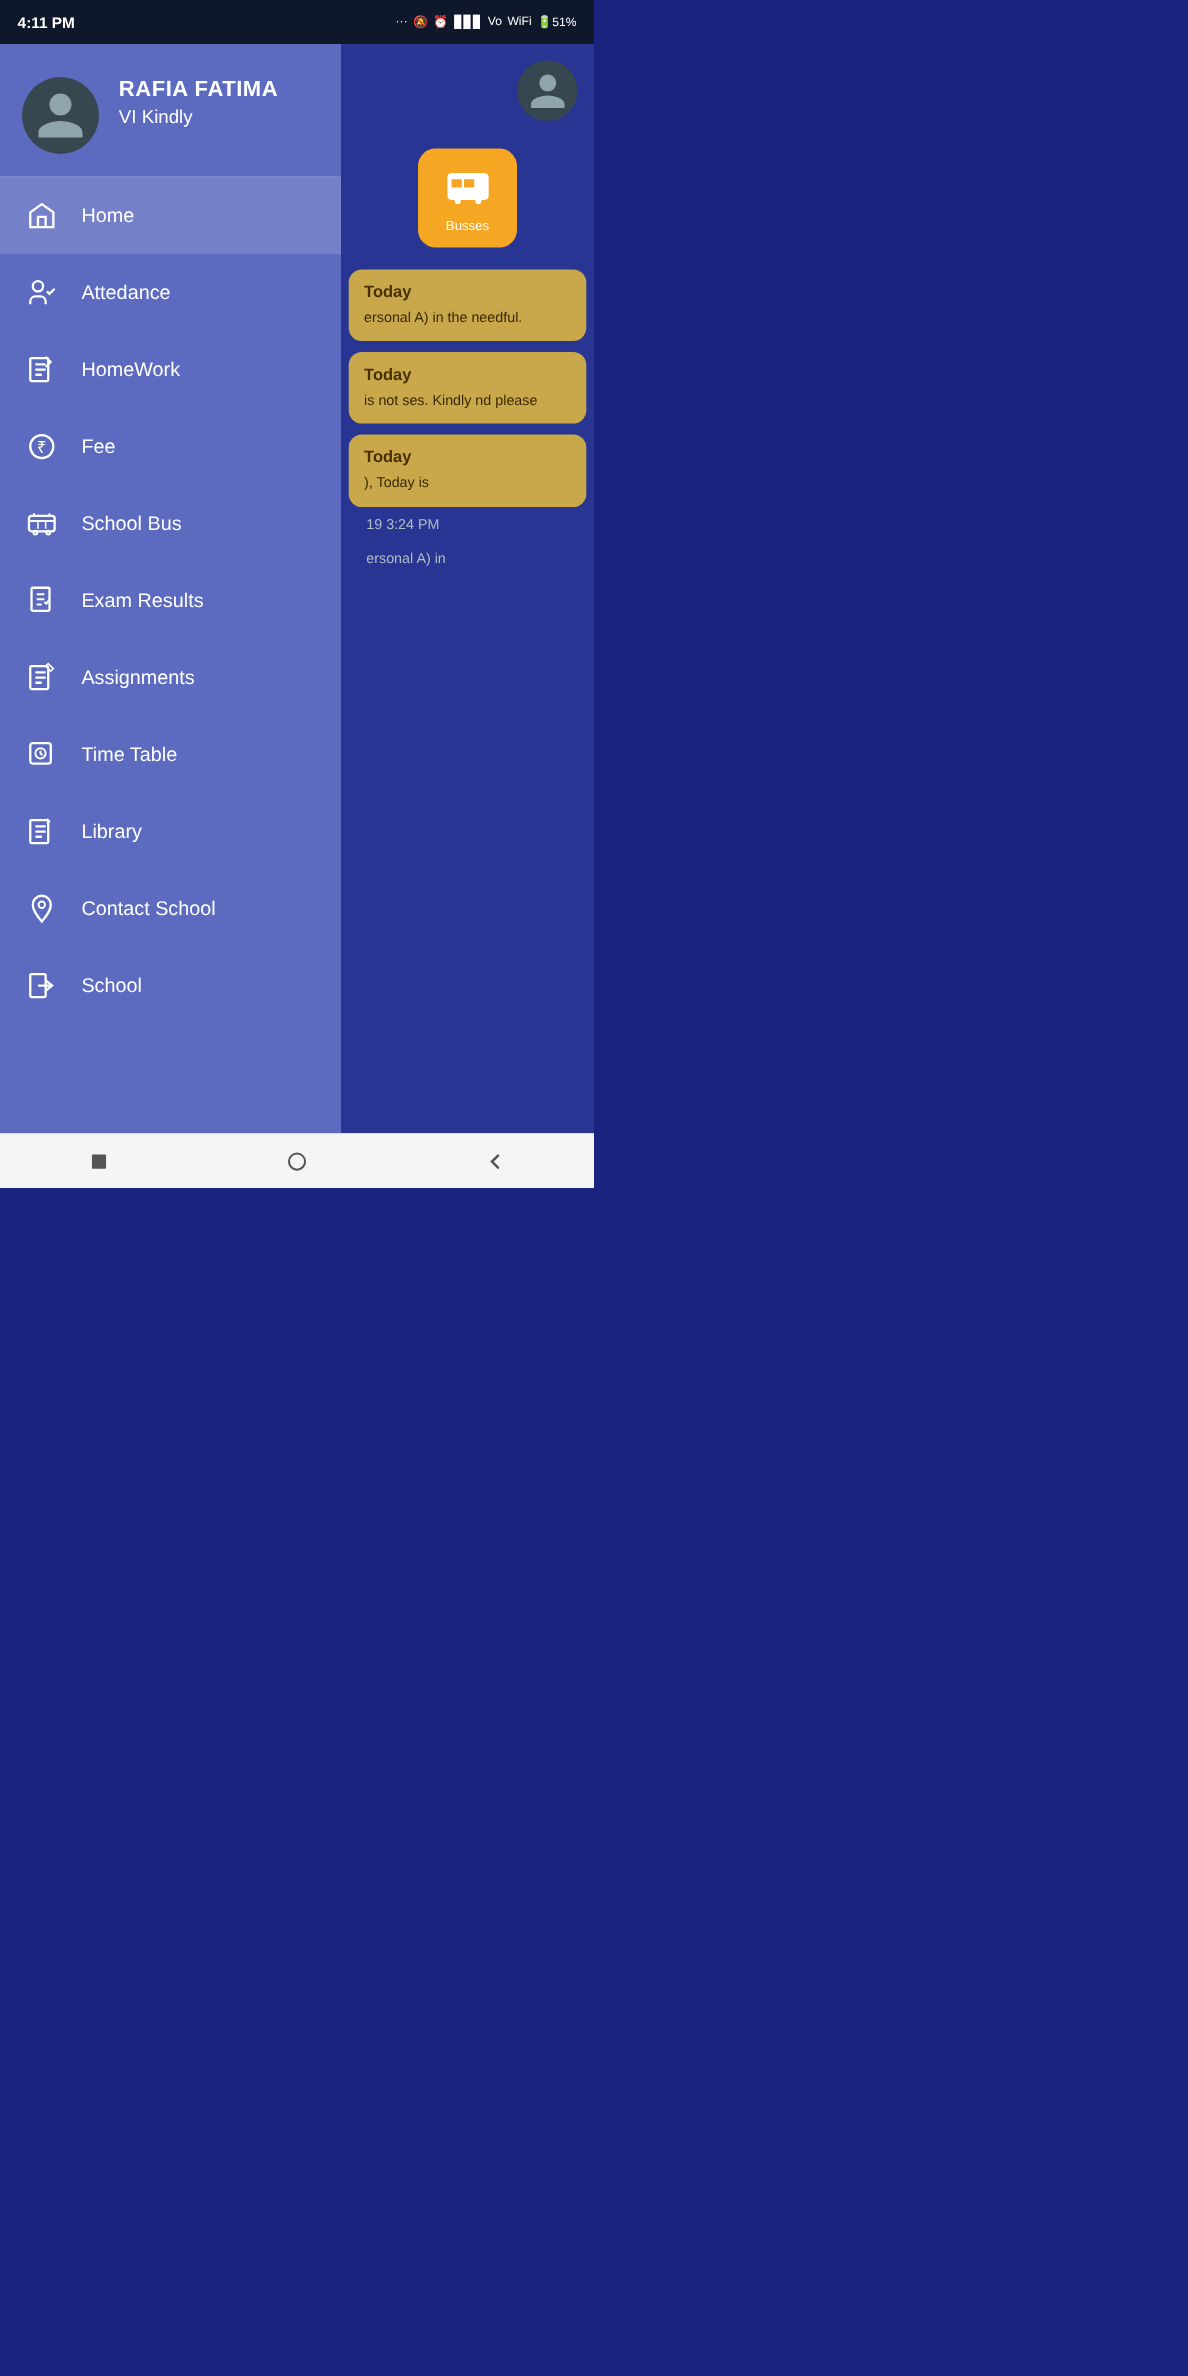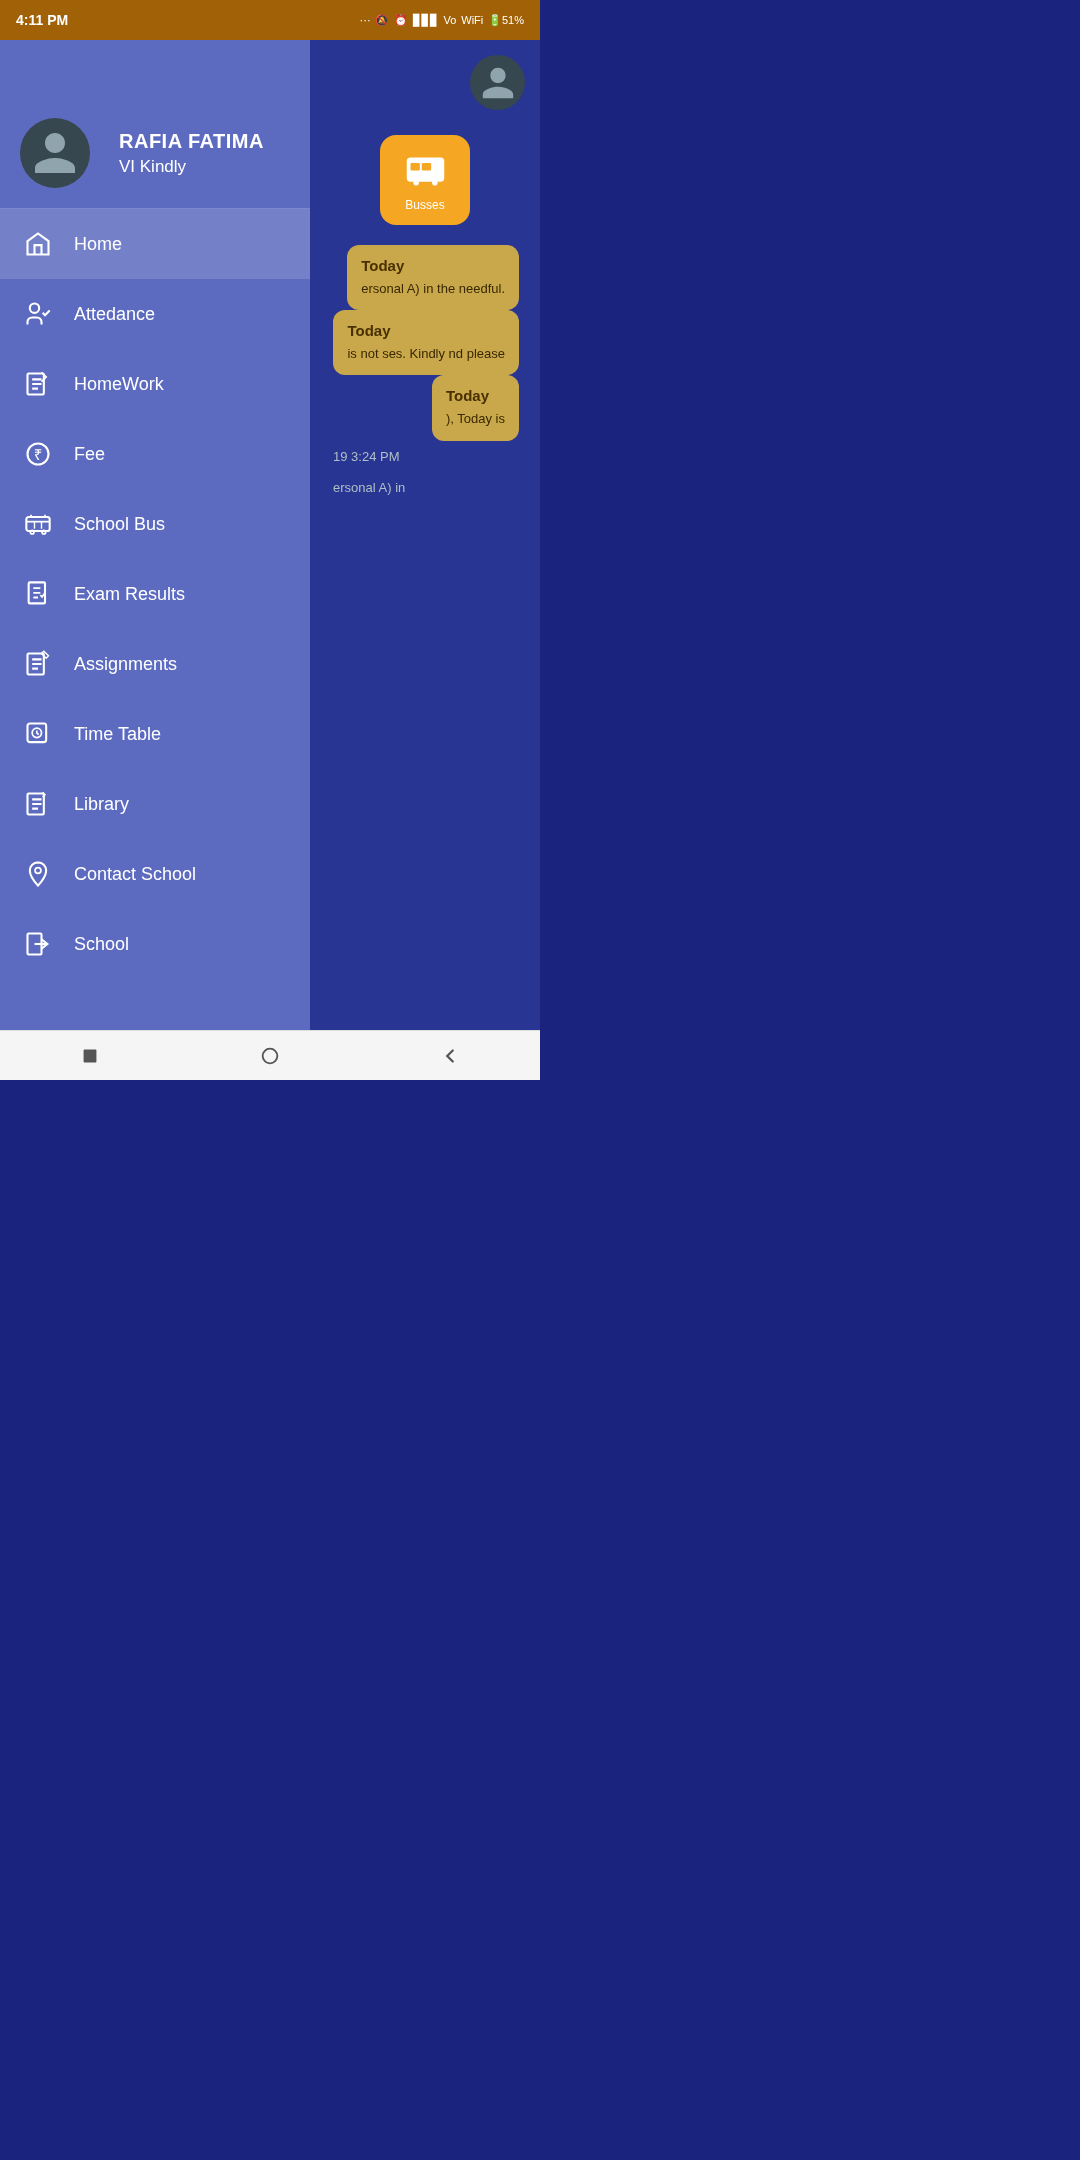--- a/index.html
+++ b/index.html
@@ -11,21 +11,21 @@
       font-family: 'Arial', sans-serif;
       overflow: hidden;
       background: #1a237e;
       position: relative;
     }
 
     
     .status-bar {
       width: 100%;
       height: 40px;
-      background: #a16207;
+      background: #0f172a;
       display: flex;
       align-items: center;
       justify-content: space-between;
       padding: 0 16px;
       position: relative;
       z-index: 10;
     }
     .status-time {
       color: white;
       font-size: 14px;
@@ -57,23 +57,21 @@
       z-index: 5;
       display: flex;
       flex-direction: column;
       overflow-y: auto;
     }
 
     
     .profile-section {
       padding: 30px 20px 20px 20px;
       display: flex;
-      align-items: center;
-      gap: 29px;
-      margin-top: 48px;
+      gap: 18px;
     }
     .avatar {
       width: 70px;
       height: 70px;
       border-radius: 50%;
       background: #37474f;
       display: flex;
       align-items: center;
       justify-content: center;
       flex-shrink: 0;
@@ -192,24 +190,24 @@
       font-size: 12px;
       font-weight: 500;
     }
     .bus-section {
       display: flex;
       padding: 5px 0 15px;
     }
 
     
     .message-cards {
-      padding: 0 21px;
+      padding: 0 7px;
       display: flex;
       flex-direction: column;
-      align-items: flex-end;
+      gap: 10px;
     }
     .msg-card {
       background: #c8a84b;
       border-radius: 12px;
       padding: 12px 14px;
     }
     .msg-date {
       font-size: 15px;
       font-weight: bold;
       color: #4a3000;

